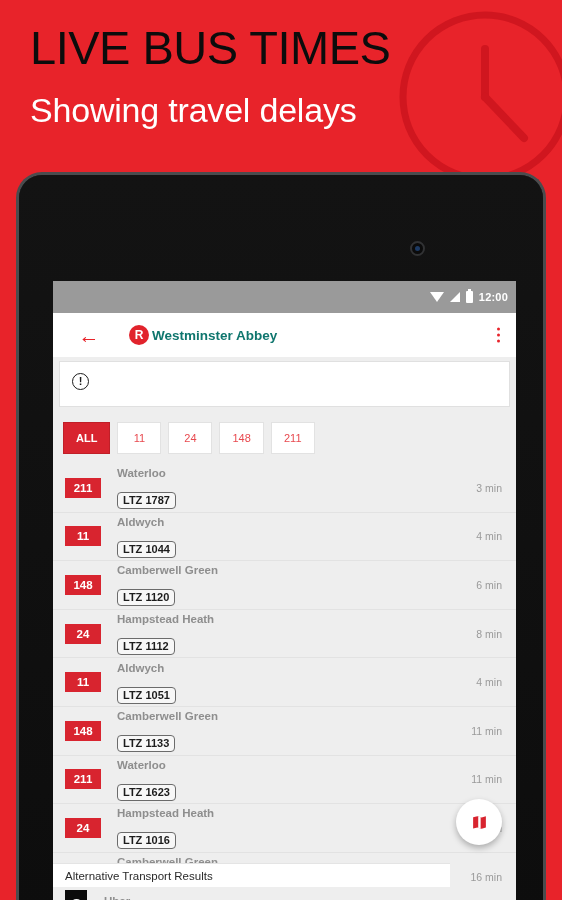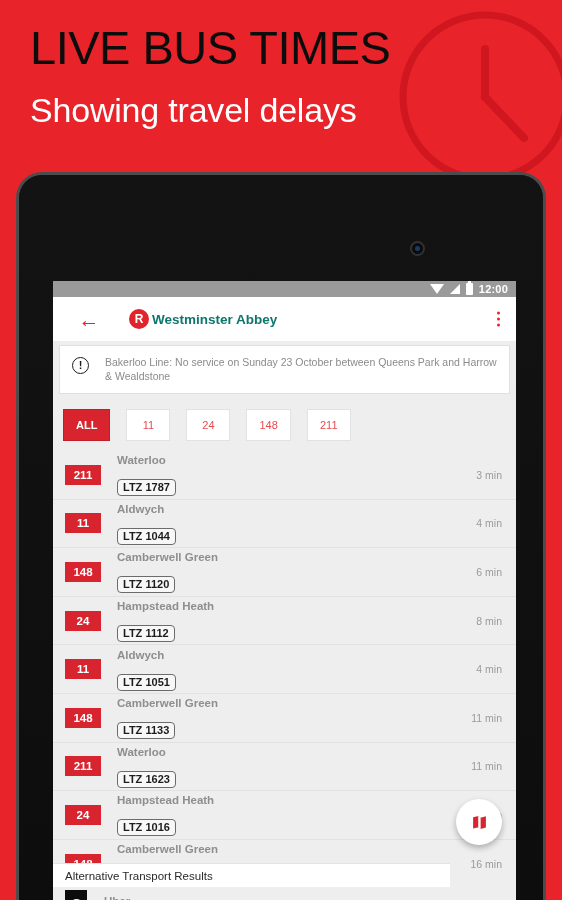--- a/index.html
+++ b/index.html
@@ -60,21 +60,21 @@
 
   
   #screen {
     position:absolute; left:34px; top:106px;
     width:463px; height:634px;
     background:#eeeeee; overflow:hidden;
   }
 
   
   #statusbar {
-    height:16px; background:#9a9a9a;
+    height:32px; background:#9a9a9a;
     display:flex; align-items:center; justify-content:flex-end;
     padding-right:8px; gap:6px;text-align:center;
   }
   #statusbar .tri-wifi {
     width:0;height:0;border-left:7px solid transparent;
     border-right:7px solid transparent;border-top:10px solid #fff;
   }
   #statusbar .tri-sig {
     width:0;height:0;border-left:10px solid transparent;
     border-bottom:10px solid #fff;
@@ -126,21 +126,21 @@
     font-size:11px; font-weight:bold; line-height:14px; text-align:center;
     flex:0 0 auto; margin-top:2px;
   }
   #alert-text {
     margin-left:16px; font-size:10.5px; line-height:14px;
     color:#8b8b8b;
   }
 
   
   #chips {
-    display:flex; gap:16px; padding:9px 10px 10px 10px; background:#eeeeee;
+    display:flex; gap:7px; padding:9px 10px 10px 10px; background:#eeeeee;
   }
   .chip {
     min-width:44px; height:32px; background:#ffffff;
     border:1px solid #e2e2e2;
     display:flex; align-items:center; justify-content:center;
     font-size:11px; color:#e8494f; padding:0 12px;
   }
   .chip.active { background:#d8242f; border-color:#c01f28; color:#ffffff; font-weight:bold; }
 
   
@@ -242,21 +242,20 @@
       <div id="overflow">
         <span></span>
         <span></span>
         <span></span>
       </div>
     </div>
 
     <div id="alert-wrap">
       <div id="alert-card">
         <div id="alert-icon">!</div>
-        <div id="alert-text">Bakerloo Line: No service on Sunday 23 October between Queens Park and Harrow &amp; Wealdstone</div>
       </div>
     </div>
 
     <div id="chips">
         <div class="chip active">ALL</div>
         <div class="chip">11</div>
         <div class="chip">24</div>
         <div class="chip">148</div>
         <div class="chip">211</div>
       </div>

